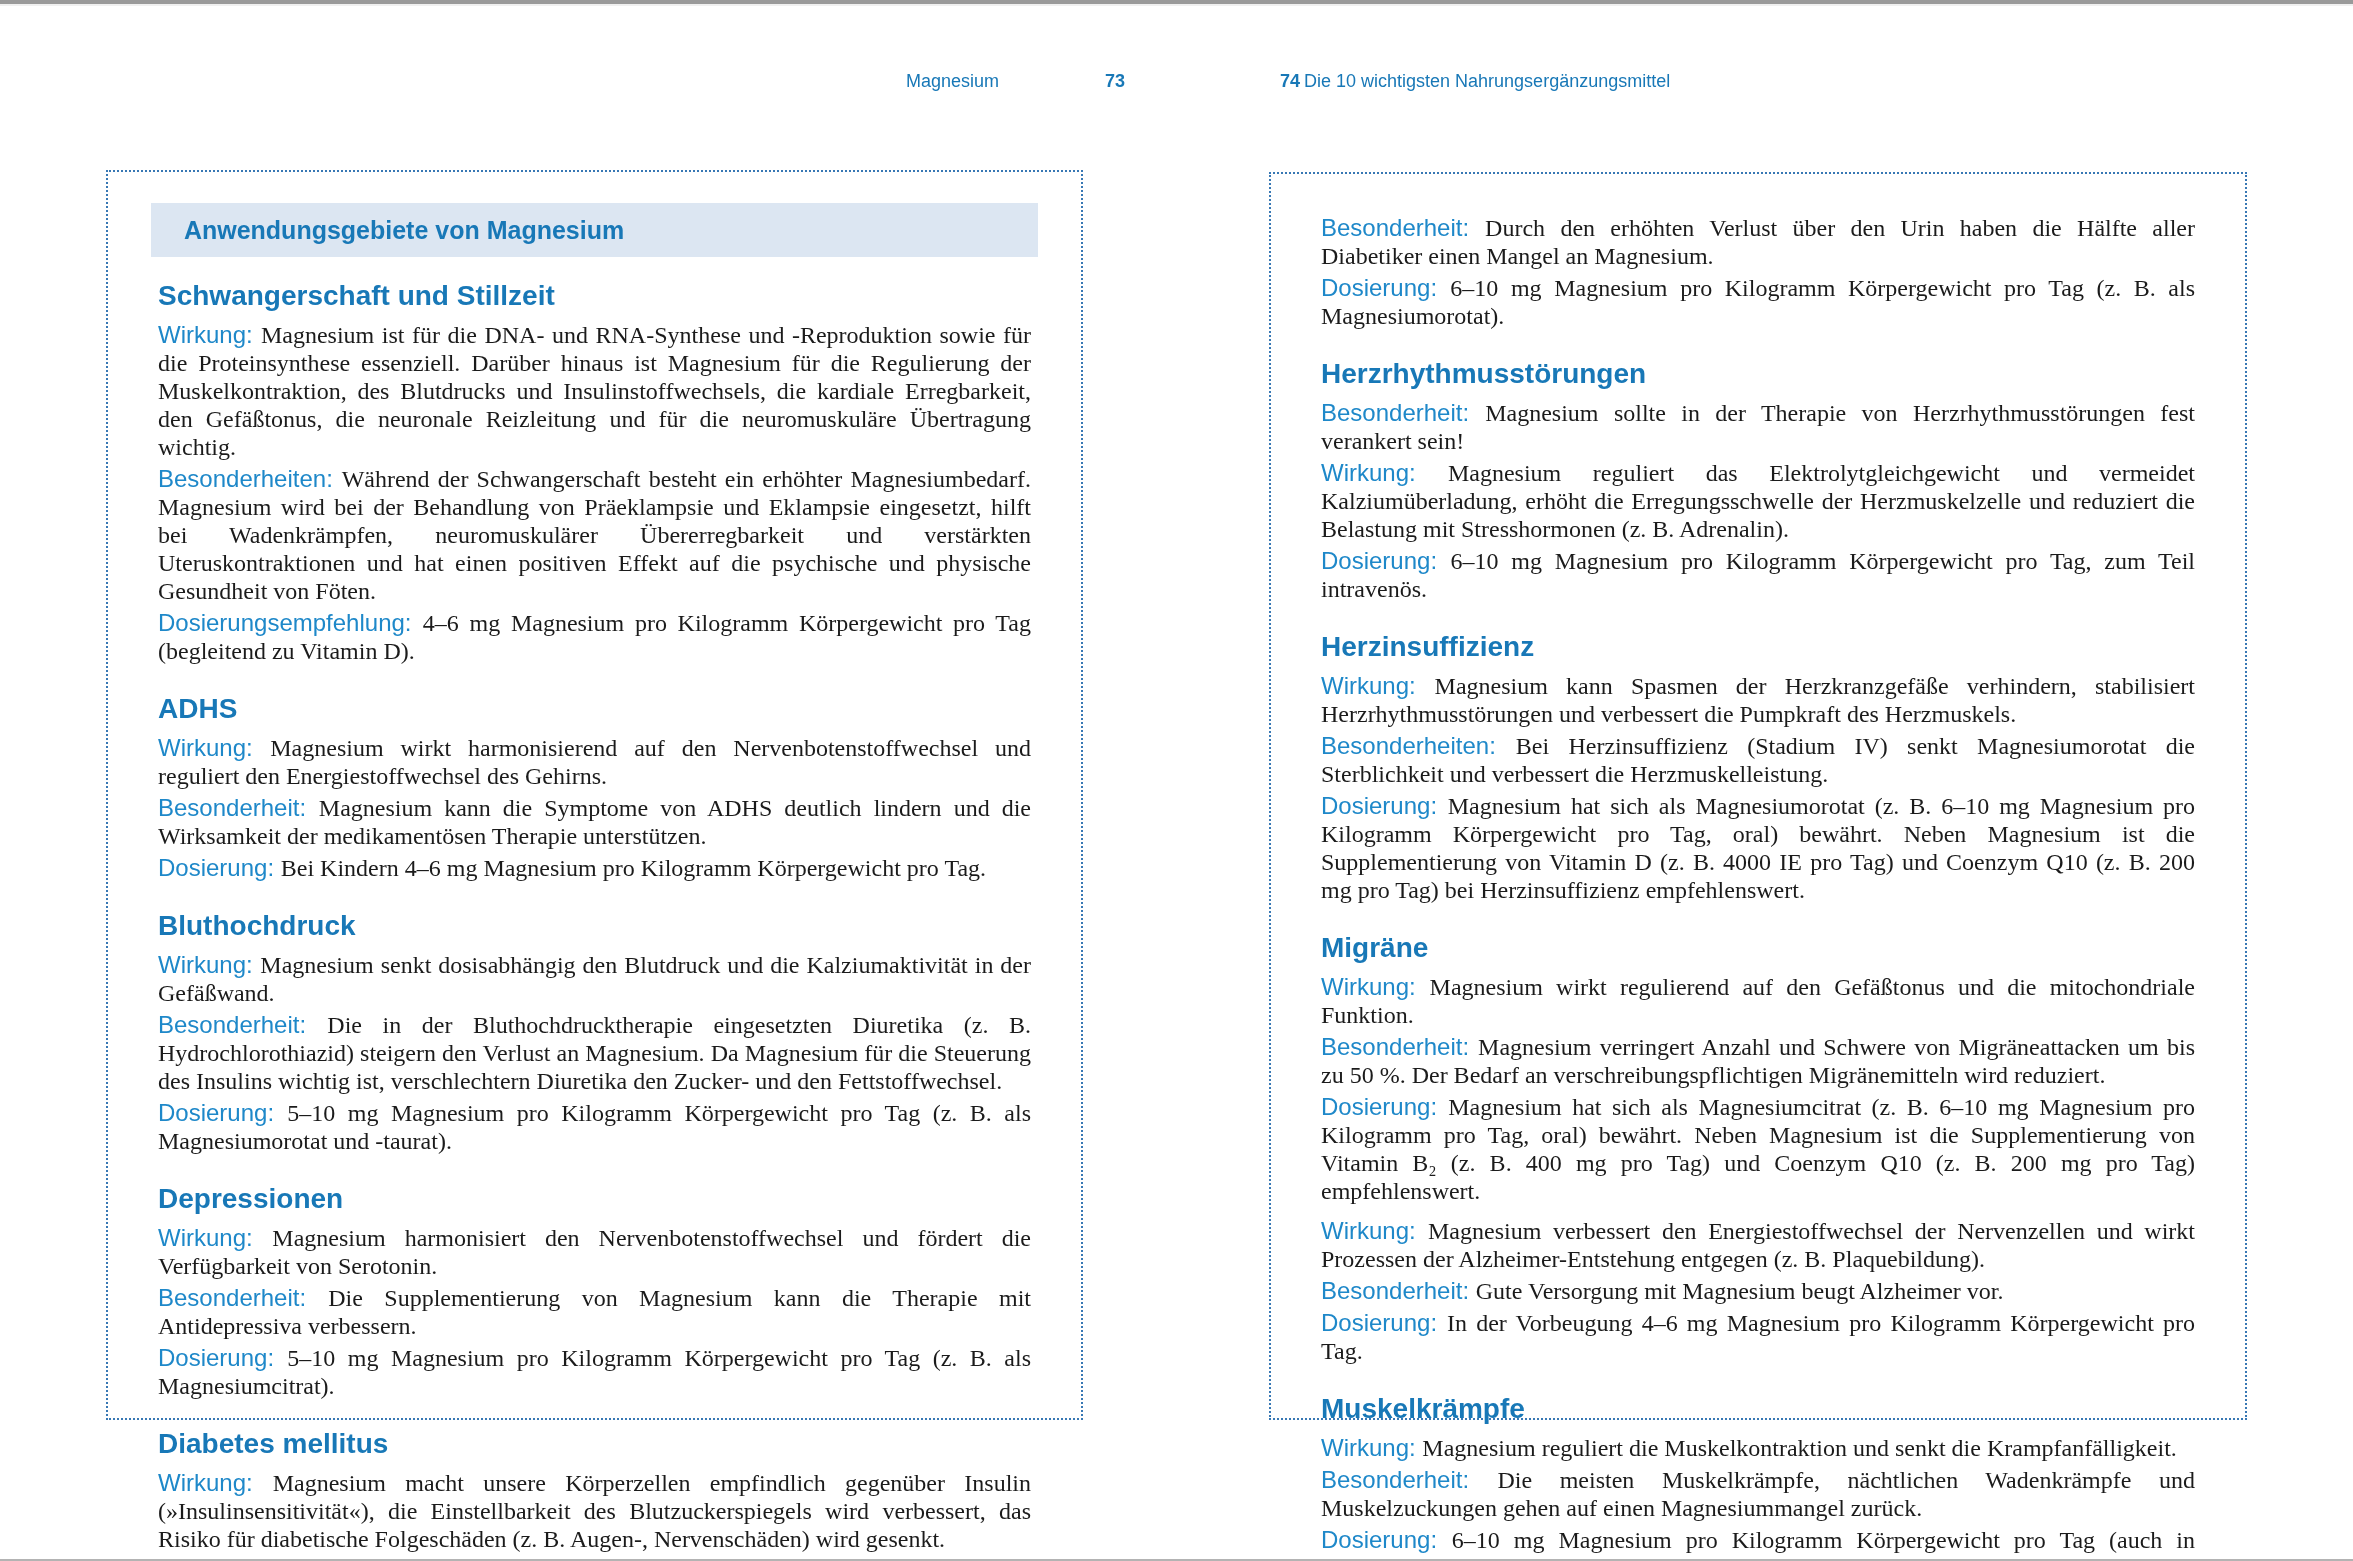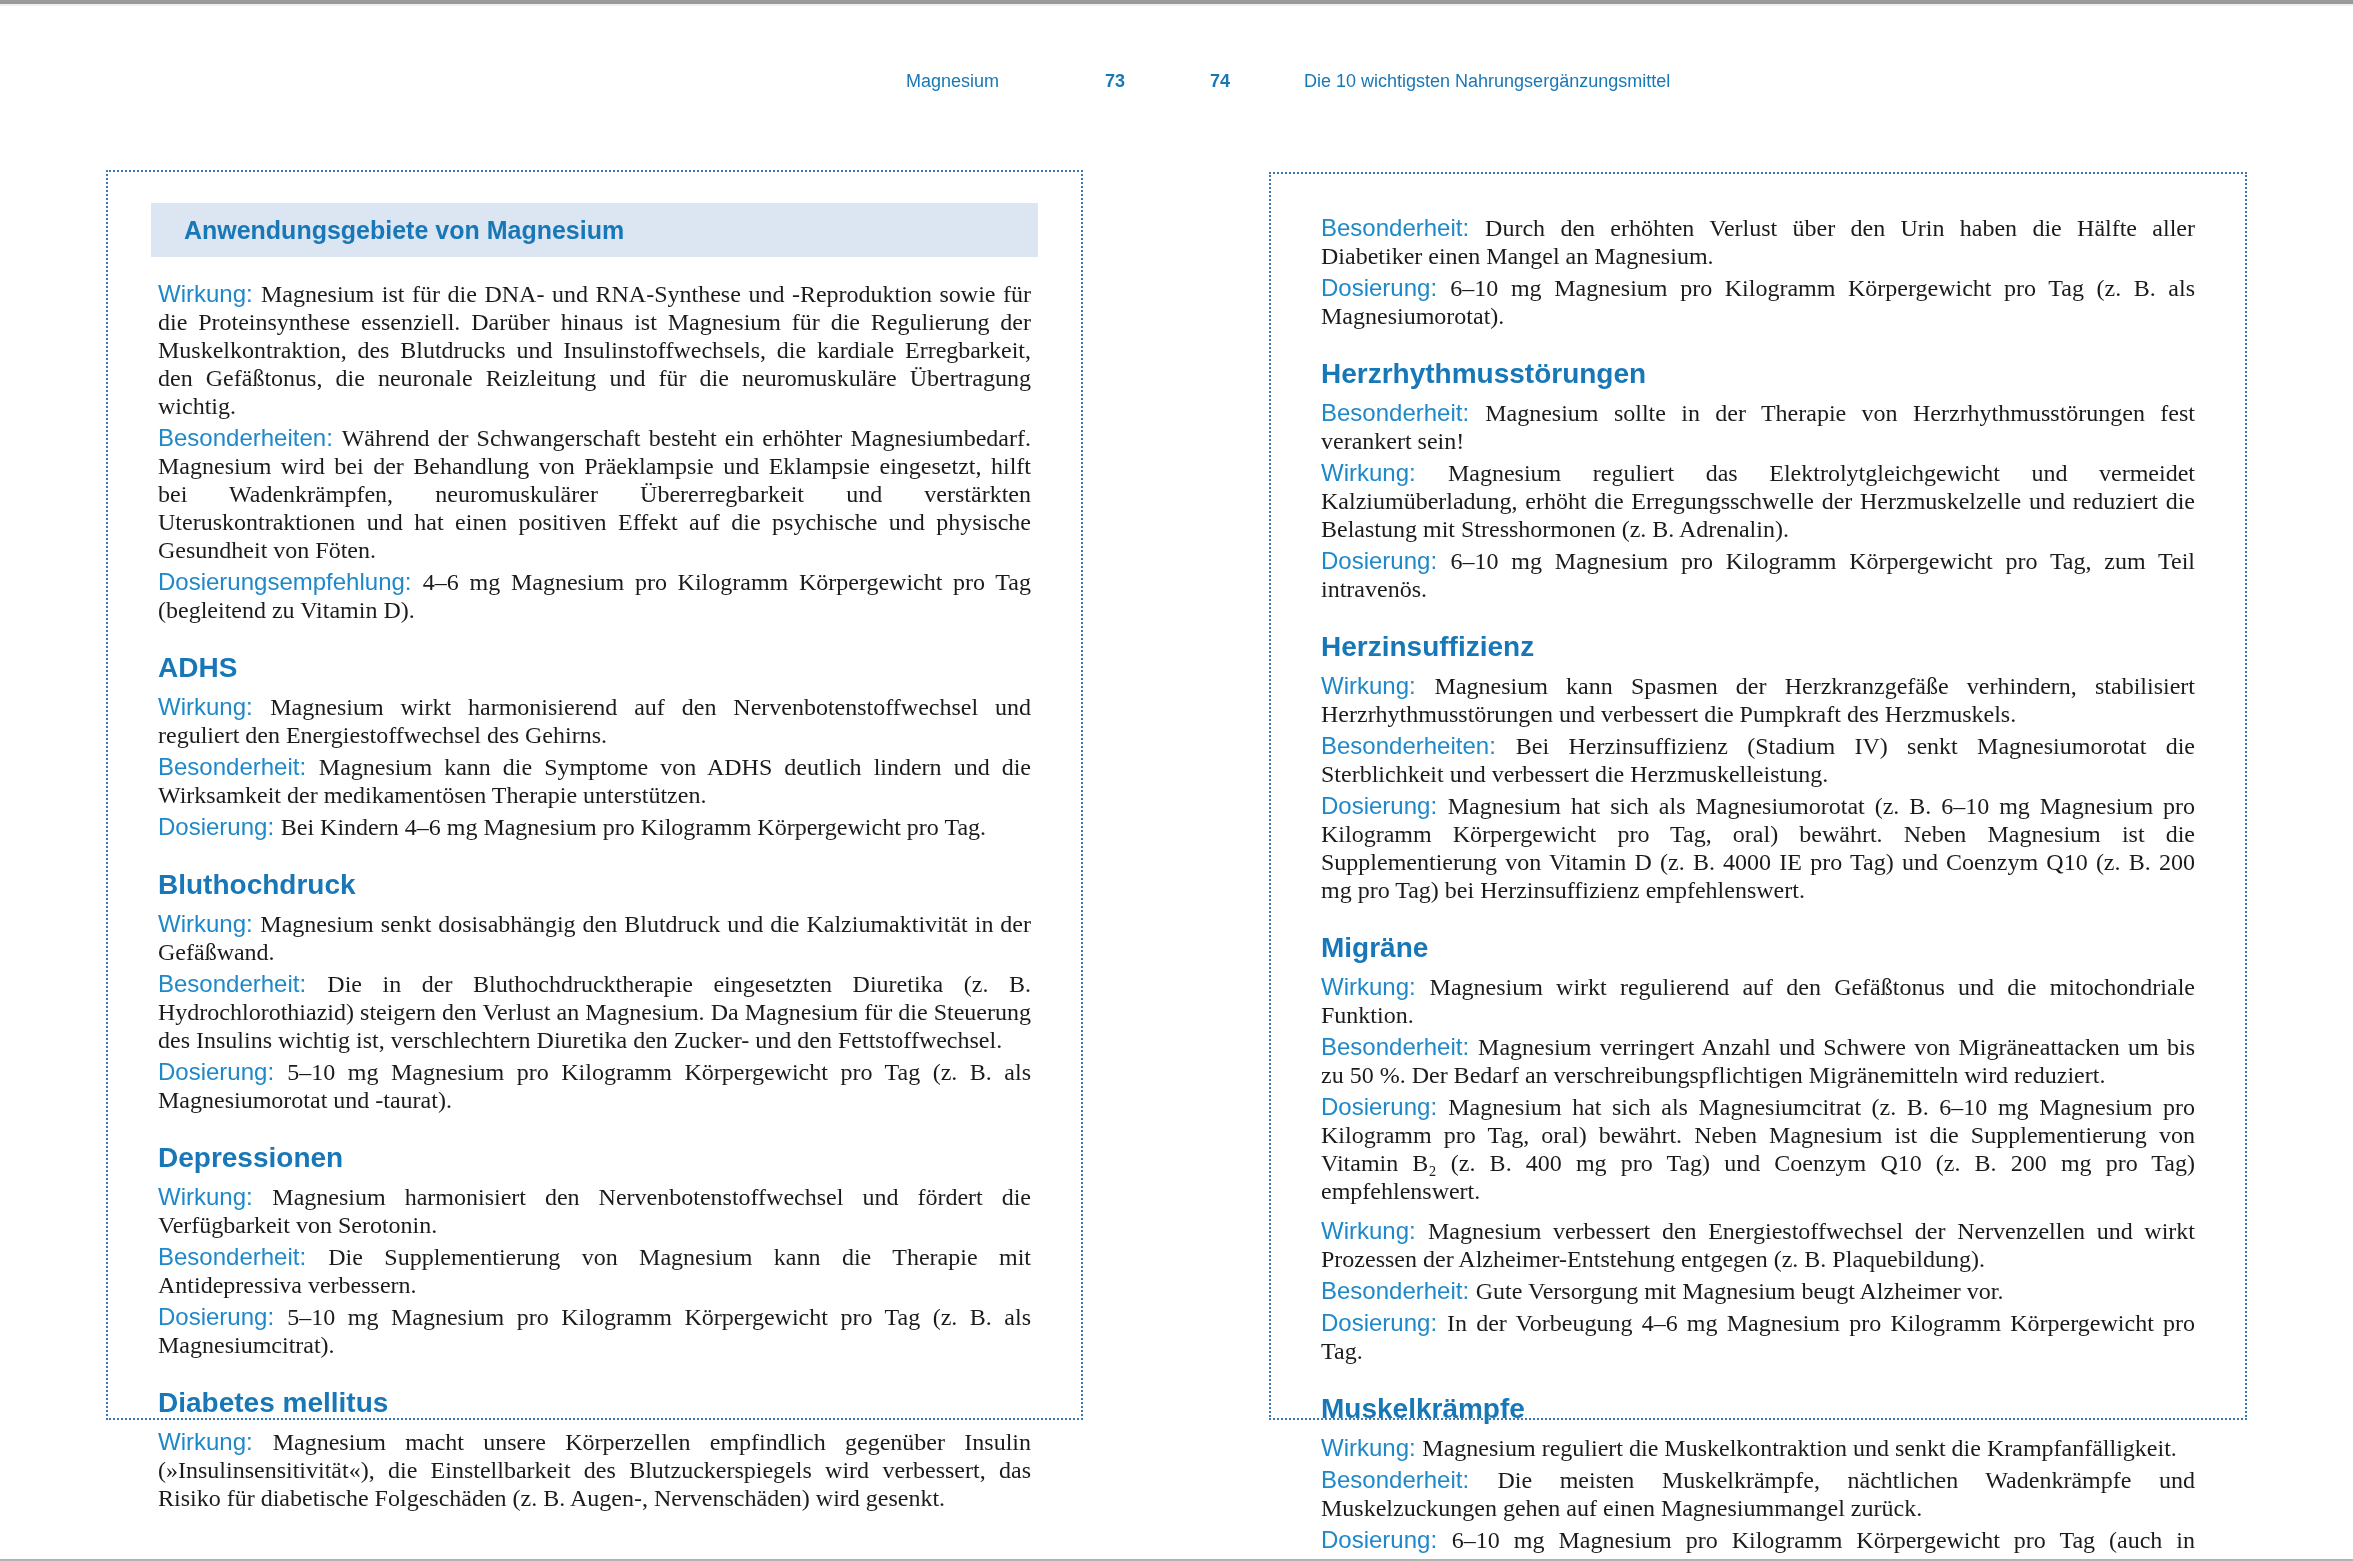--- a/index.html
+++ b/index.html
@@ -24,21 +24,21 @@
     position:absolute;bottom:0;left:0;width:2354px;height:3.3px;background:#b3b3b3;
   }
   .running-head{
     position:absolute;top:67px;left:0;width:2354px;height:33px;
     font-family:"Liberation Sans", sans-serif;color:var(--heading-blue);
     font-size:18px;line-height:28px;text-align:right;
   }
   .running-head span{position:absolute;white-space:nowrap;}
   .rh-left-title{left:906px;}
   .rh-left-page{left:1105px;font-weight:bold;}
-  .rh-right-page{left:1210px;font-weight:bold;}
+  .rh-right-page{left:1280px;font-weight:bold;}
   .rh-right-title{left:1304px;}
 
   .page-box{
     position:absolute;background:#ffffff;
     border:2.5px dotted var(--border-blue);
   }
   #left-box{left:106px;top:170px;width:977px;height:1250px;}
   #right-box{left:1269px;top:172px;width:978px;height:1248px;}
   .box-inner{padding:28px 38px 0 38px;}
 
@@ -78,20 +78,21 @@
   <span class="rh-right-title">Die 10 wichtigsten Nahrungsergänzungsmittel</span>
 </div>
 
 <div id="left-box" class="page-box">
   <div class="box-inner">
     <div class="box-title-band">
       <span class="box-title">Anwendungsgebiete von Magnesium</span>
     </div>
     <div id="left-sections">
         <section class="topic">
+          <h3 class="topic-heading">Schwangerschaft und Stillzeit</h3>
           <p class="body-para"><span class="para-label">Wirkung: </span>Magnesium ist für die DNA- und RNA-Synthese und -Reproduktion sowie für die Proteinsynthese essenziell. Darüber hinaus ist Magnesium für die Regulierung der Muskelkontraktion, des Blutdrucks und Insulinstoffwechsels, die kardiale Erregbarkeit, den Gefäßtonus, die neuronale Reizleitung und für die neuromuskuläre Übertragung wichtig.</p>
           <p class="body-para"><span class="para-label">Besonderheiten: </span>Während der Schwangerschaft besteht ein erhöhter Magnesiumbedarf. Magnesium wird bei der Behandlung von Präeklampsie und Eklampsie eingesetzt, hilft bei Wadenkrämpfen, neuromuskulärer Übererregbarkeit und verstärkten Uteruskontraktionen und hat einen positiven Effekt auf die psychische und physische Gesundheit von Föten.</p>
           <p class="body-para"><span class="para-label">Dosierungsempfehlung: </span>4–6 mg Magnesium pro Kilogramm Körpergewicht pro Tag (begleitend zu Vitamin D).</p>
         </section>
         <section class="topic">
           <h3 class="topic-heading">ADHS</h3>
           <p class="body-para"><span class="para-label">Wirkung: </span>Magnesium wirkt harmonisierend auf den Nervenbotenstoffwechsel und reguliert den Energiestoffwechsel des Gehirns.</p>
           <p class="body-para"><span class="para-label">Besonderheit: </span>Magnesium kann die Symptome von ADHS deutlich lindern und die Wirksamkeit der medikamentösen Therapie unterstützen.</p>
           <p class="body-para"><span class="para-label">Dosierung: </span>Bei Kindern 4–6 mg Magnesium pro Kilogramm Körpergewicht pro Tag.</p>
         </section>

